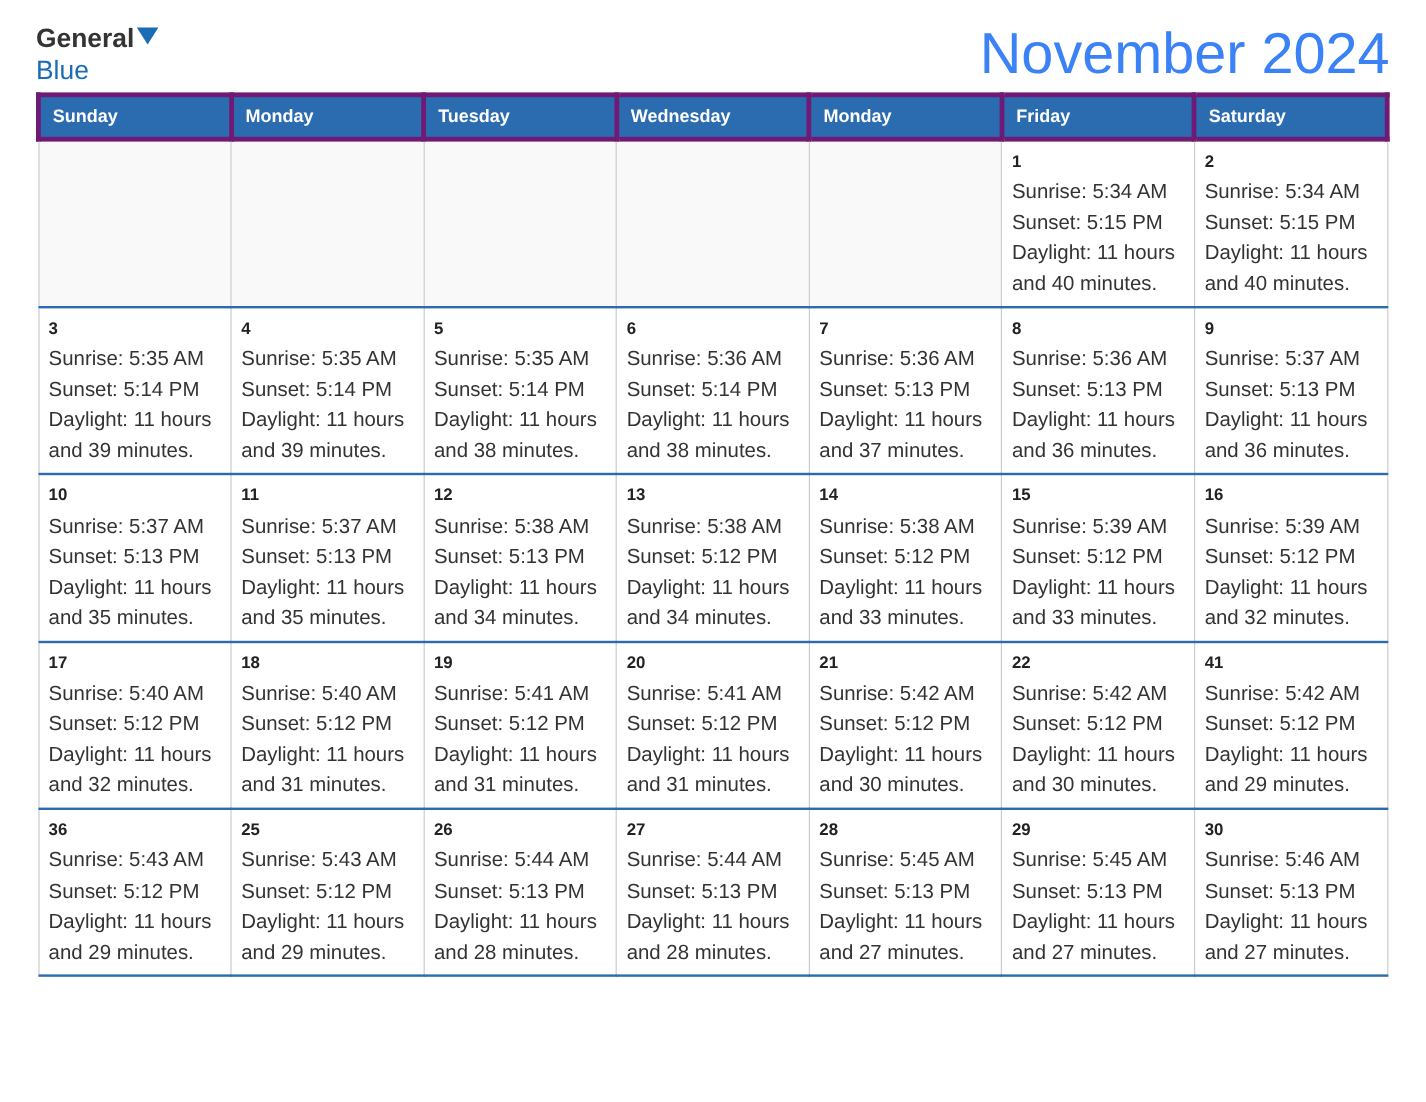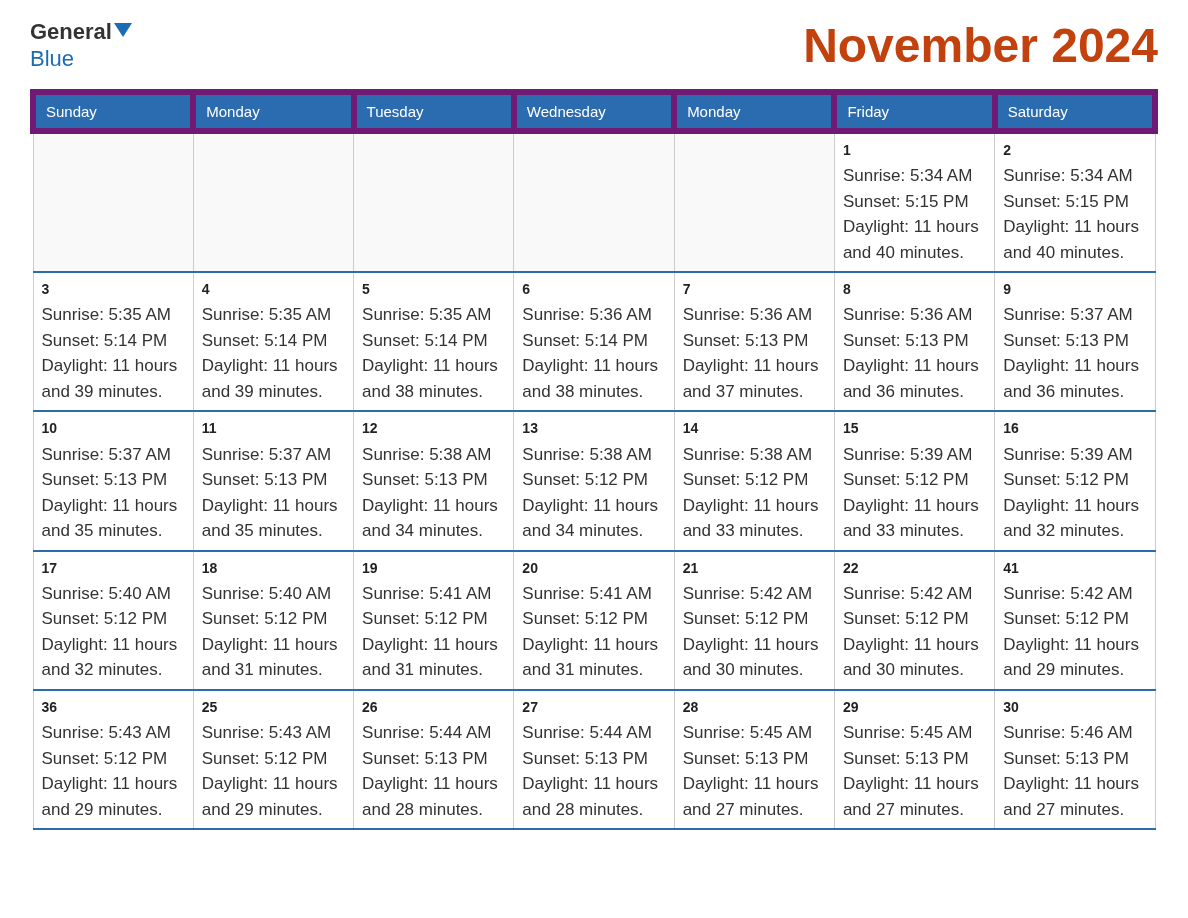--- a/index.html
+++ b/index.html
@@ -7,21 +7,21 @@
       font-family: Arial, Helvetica, sans-serif;
       background: #fff;
       padding: 20px 30px;
       width: 1188px;
       min-height: 918px;
     }
     .header-area {
       display: flex;
       justify-content: space-between;
       align-items: flex-start;
-      margin-bottom: 16px;
+      margin-bottom: 4px;
     }
     .logo-area {
       display: flex;
       flex-direction: column;
       align-items: flex-start;
     }
     .logo-text {
       font-size: 22px;
       font-weight: bold;
       color: #333;
@@ -40,41 +40,41 @@
       margin-left: 2px;
       vertical-align: middle;
       position: relative;
       top: -3px;
     }
     .title-area {
       text-align: right;
     }
     .month-title {
       font-size: 48px;
-      font-weight: bold;
-      color: #c2410c;
+      font-weight: normal;
+      color: #3b82f6;
       line-height: 1.1;
     }
     .location-title {
       font-size: 18px;
       color: #555;
       margin-top: 4px;
     }
     .calendar-table {
       width: 100%;
       border-collapse: collapse;
       border: 1px solid #aaa;
     }
     .calendar-table th {
       background-color: #2b6cb0;
       color: #fff;
       font-size: 15px;
-      font-weight: normal;
+      font-weight: bold;
       padding: 8px 10px;
-      border: 6px solid #701a75;
+      border: 4px solid #701a75;
       text-align: left;
     }
     .calendar-table td {
       border: 1px solid #ccc;
       vertical-align: top;
       padding: 6px 8px;
       width: 14.28%;
       min-height: 90px;
       font-size: 12.5px;
       color: #222;

